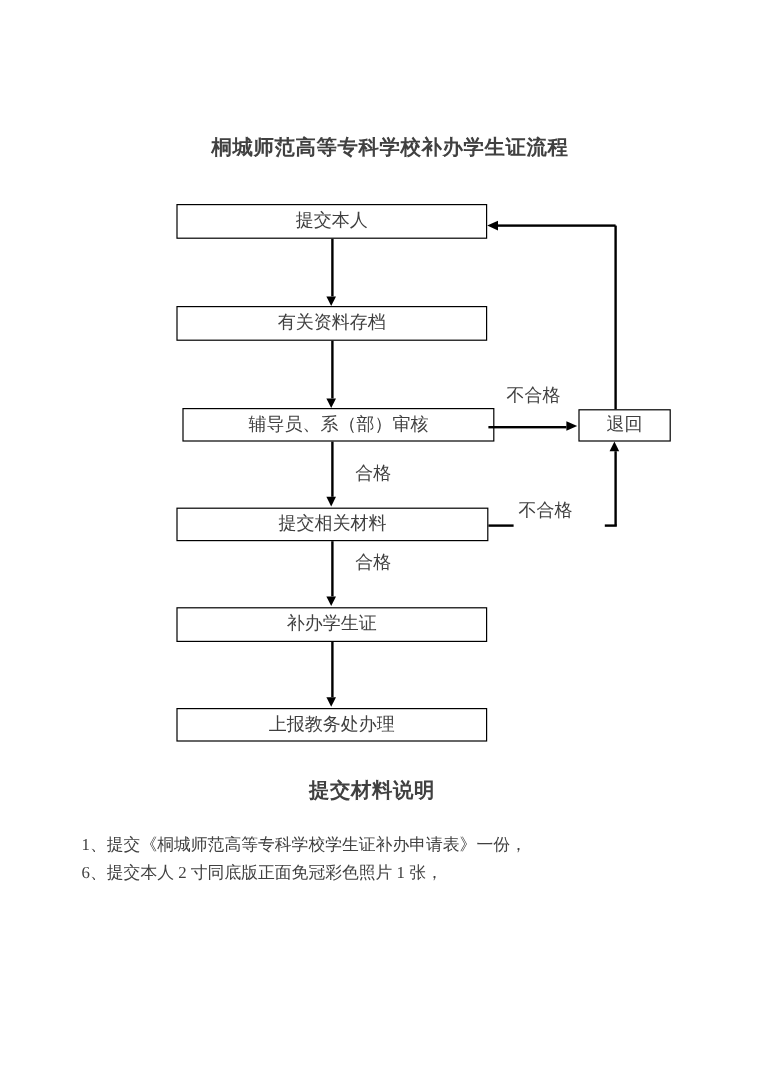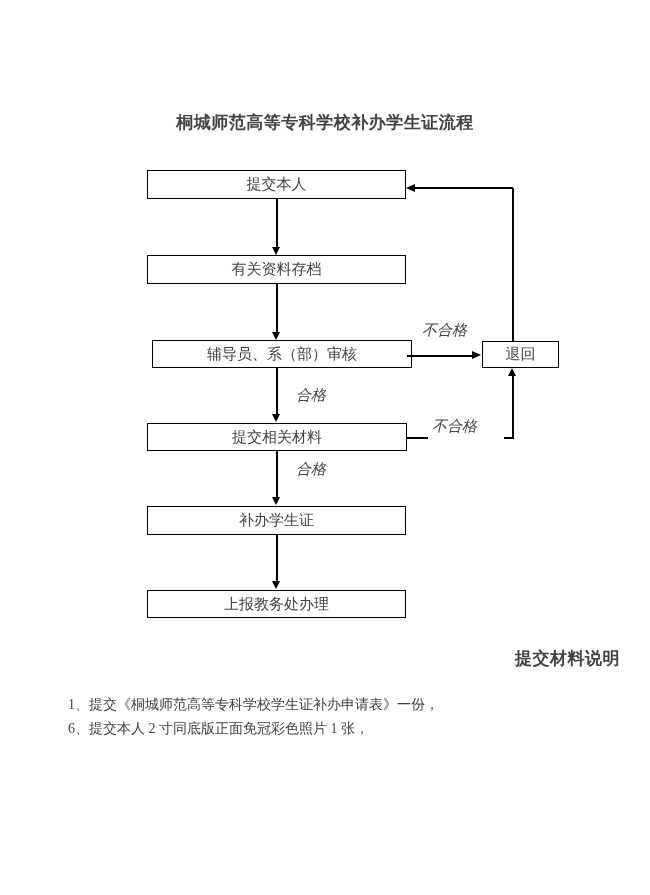--- a/index.html
+++ b/index.html
@@ -16,23 +16,23 @@
     display:flex;align-items:center;justify-content:center;
     font-size:15px;line-height:1;white-space:nowrap;
   }
   .hl{position:absolute;height:1.5px;background:#000;}
   .vl{position:absolute;width:1.5px;background:#000;}
   .ar{position:absolute;width:0;height:0;}
   .ar.down{border-left:4.5px solid transparent;border-right:4.5px solid transparent;border-top:8px solid #000;}
   .ar.up{border-left:4.5px solid transparent;border-right:4.5px solid transparent;border-bottom:8px solid #000;}
   .ar.right{border-top:4px solid transparent;border-bottom:4px solid transparent;border-left:9px solid #000;}
   .ar.left{border-top:4px solid transparent;border-bottom:4px solid transparent;border-right:9px solid #000;}
-  .edge-label{position:absolute;font-size:15px;line-height:1.1;white-space:nowrap;font-style:italic;}
+  .edge-label{position:absolute;font-size:15px;line-height:1.1;white-space:nowrap;}
   .section-heading{
-    position:absolute;top:647px;left:0;width:620px;text-align:right;
+    position:absolute;top:647px;left:0;width:620px;text-align:center;
     font-size:17px;font-weight:bold;letter-spacing:0.5px;
   }
   .notes{position:absolute;left:68px;top:693px;font-size:14px;}
   .notes .note-line{height:24px;line-height:24px;white-space:nowrap;}
 </style>
 </head>
 <body>
 
 <div class="page">
 

